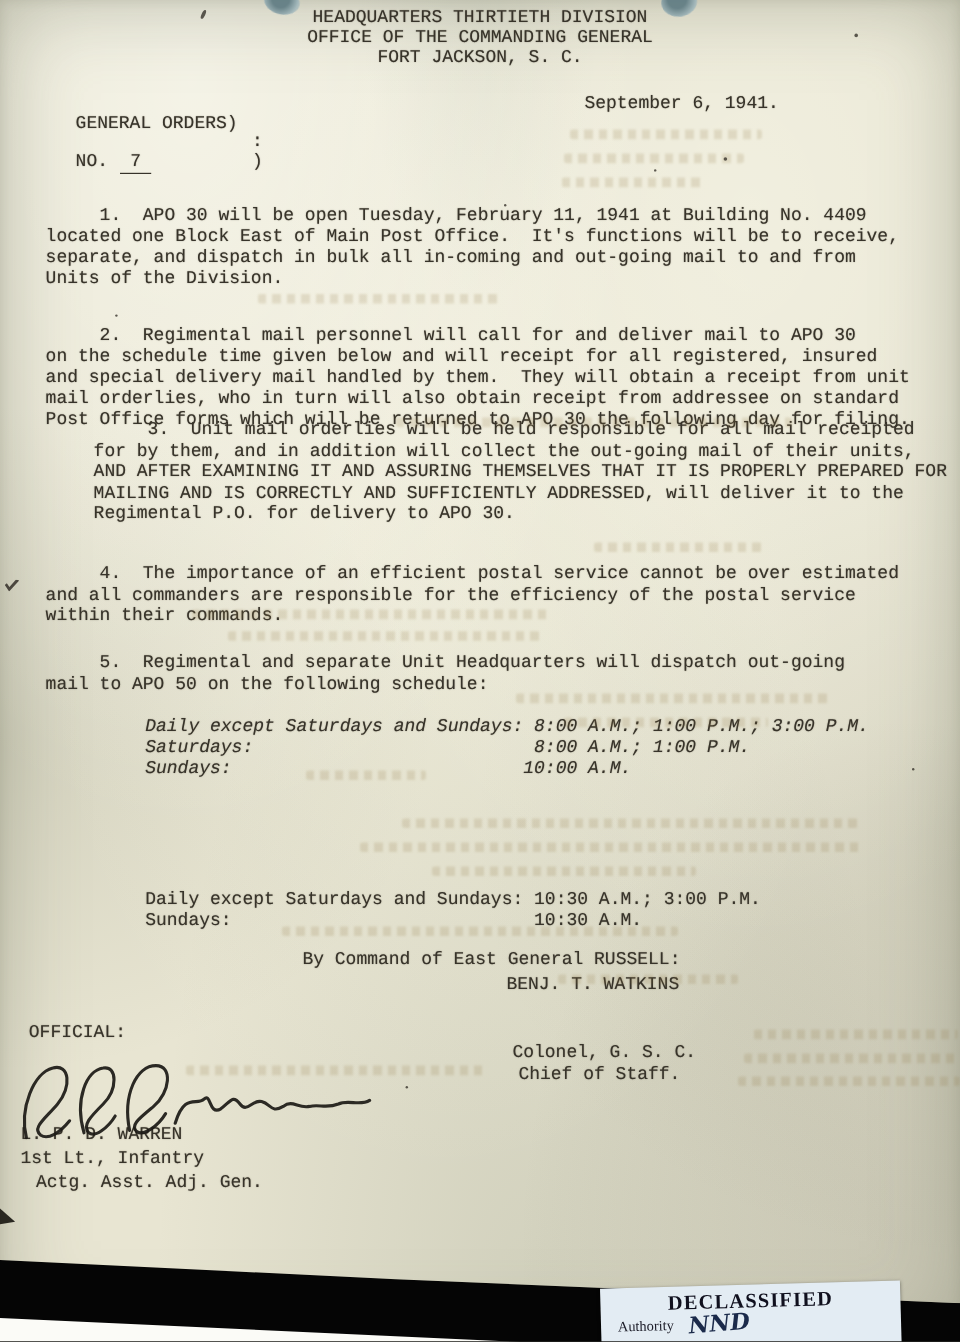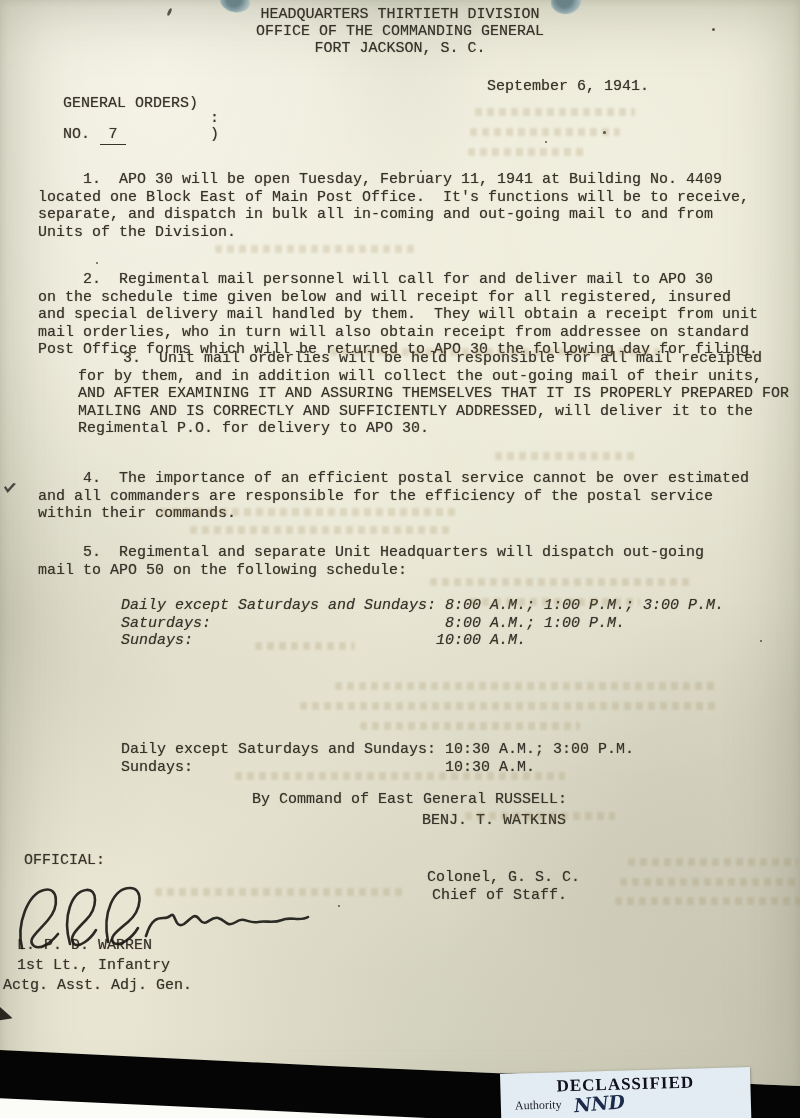--- a/index.html
+++ b/index.html
@@ -94,21 +94,21 @@
 
     <div class="t" style="left:252px;top:791px;">By Command of East General RUSSELL:</div>
 
     <div class="t" style="left:422px;top:812px;">BENJ. T. WATKINS</div>
     <div class="t" style="left:427px;top:869px;">Colonel, G. S. C.</div>
     <div class="t" style="left:432px;top:887px;">Chief of Staff.</div>
 
     <div class="t" style="left:24px;top:852px;">OFFICIAL:</div>
     <div class="t" style="left:17px;top:937px;">L. P. D. WARREN</div>
     <div class="t" style="left:17px;top:957px;">1st Lt., Infantry</div>
-    <div class="t" style="left:3px;top:977px;">Actg. Asst. Adj. Gen.</div>
+    <div class="t" style="left:30px;top:977px;">Actg. Asst. Adj. Gen.</div>
 
     <svg class="sig" width="300" height="92" viewBox="0 0 300 92">
       <g fill="none" stroke="#1c1a16" stroke-width="2.6" stroke-linecap="round" opacity="0.92">
         <path d="M8,72 C2,48 14,18 30,14 C44,10 46,30 34,44 C24,56 12,64 20,70 C26,74 36,68 44,58"></path>
         <path d="M56,68 C48,40 58,16 72,14 C84,12 84,32 72,44 C62,54 54,62 60,68 C65,72 76,64 82,54"></path>
         <path d="M94,66 C88,36 100,12 116,12 C130,12 128,34 114,46 C102,56 94,62 100,67 C106,71 118,62 124,52"></path>
         <path d="M132,60 C140,34 150,46 156,40 C162,34 160,54 170,48 C178,42 180,36 186,44 C192,52 196,40 204,42 C212,44 212,52 222,46 C230,40 234,48 244,46 C252,44 258,48 268,44 C276,40 286,46 294,41"></path>
       </g>
     </svg>
 

